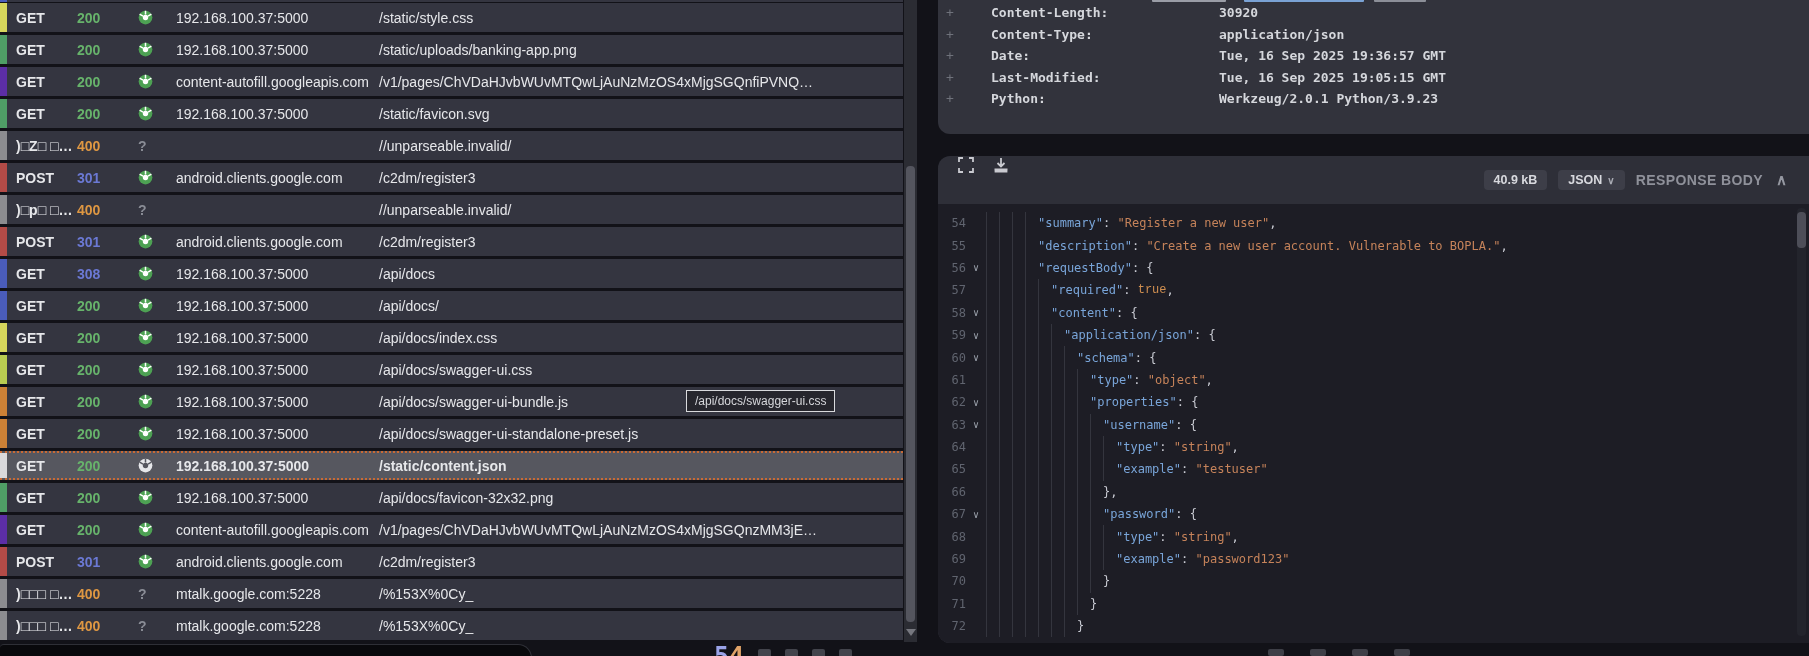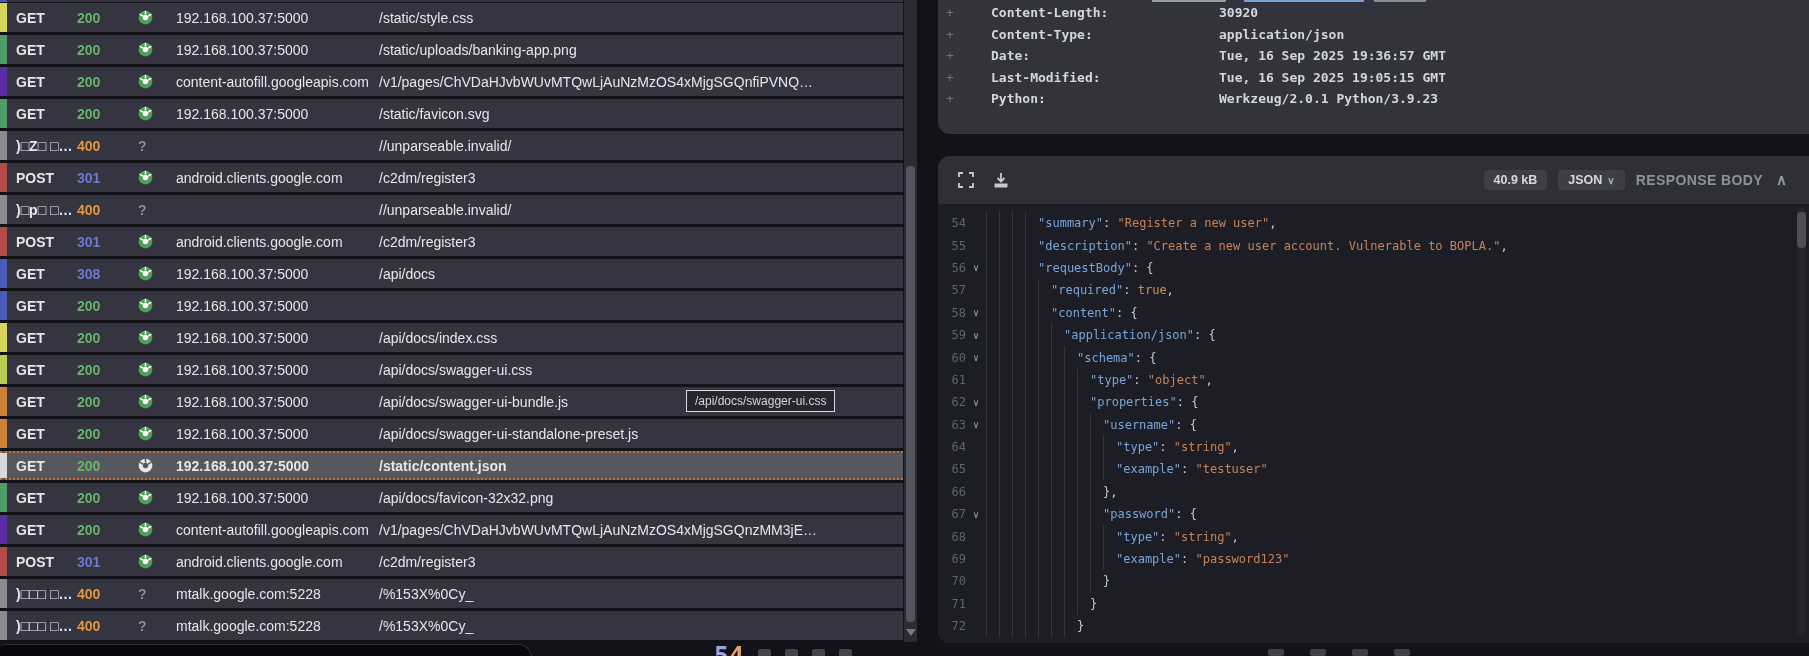--- a/index.html
+++ b/index.html
@@ -40,40 +40,40 @@
   .frag { position:absolute; bottom:0; height:3px; border-radius:1px; }
   .hrow { display:flex; align-items:center; height:21.5px; padding-left:8px;
           font-family:"DejaVu Sans Mono", monospace; font-size:13px; font-weight:bold; color:#d5d7dc; }
   .h-plus { width:17px; color:#6f727b; font-weight:normal; flex:none; }
   .h-name { width:228px; flex:none;margin-left:28px; }
   .h-val  { flex:1; white-space:nowrap; overflow:hidden; }
 
   
   #body-card { position:absolute; left:938px; top:156px; width:871px; height:487px;
                background:#2e2f38; border-radius:12px 0 0 12px; overflow:hidden; }
-  #body-toolbar { display:flex; align-items:center; height:48px; padding:0 20px; }
+  #body-toolbar { display:flex; height:48px; padding:0 20px; }
   .tool-btn { width:18px; height:18px; margin-right:17px; flex:none; display:flex; align-items:center; }
   #toolbar-right { margin-left:auto; display:flex; align-items:center; gap:11px; }
   .chip { background:#3d3e48; border-radius:4px; padding:3px 10px; font-size:12.5px; font-weight:bold;
           color:#d8d9de; white-space:nowrap; }
   .chip .sel-arrow { font-size:10px; color:#a9abb3; margin-left:5px; }
   #rb-title { color:#8f919a; font-size:14px; font-weight:bold; letter-spacing:0.4px; }
   #rb-collapse { color:#9598a1; font-size:15px; font-weight:bold; padding:0 2px; }
 
   #code-area { position:absolute; left:0; top:48px; width:871px; height:439px;
                background:#1d1d25; border-radius:0 0 0 12px; padding-top:8px;
                font-family:"DejaVu Sans Mono", monospace; font-size:12px; overflow:hidden; }
   .cline { display:flex; align-items:center; height:22.4px; white-space:pre; }
   .lnum { width:28px; flex:none; text-align:right; color:#60646f; }
   .fold { width:20px; flex:none; text-align:center; color:#9aa0aa; font-size:10px; }
   .g { display:inline-block; width:13px; height:22.4px; border-left:1px solid #34353e; flex:none; }
   .tk-k { color:#79a5d9; }
   .tk-p { color:#c9cbd3; }
   .tk-s { color:#c6835a; }
-  .tk-b { color:#cf8e50; }
+  .tk-b { color:#cf8e50;font-family:Liberation Mono, monospace; }
 
   #code-scroll-track { position:absolute; right:3px; top:52px; width:9px; height:428px; background:#23242c; border-radius:4px; }
   #code-scroll-thumb { position:absolute; right:3px; top:56px; width:9px; height:36px; background:#4d4e58; border-radius:4px; }
 
   
   #bottom-black-box { position:absolute; left:0; top:644px; width:532px; height:14px;
                       background:#09090c; border-top:1px solid #2e2f36; border-right:1px solid #2e2f36;
                       border-radius:4px 14px 0 0; }
   #bottom-overlay { position:absolute; left:714px; top:641px; display:flex; align-items:flex-start; gap:14px;
                     font-family:"DejaVu Sans Mono", monospace; font-size:25px; font-weight:bold; }
@@ -216,20 +216,21 @@
           <span class="c-method">GET</span>
           <span class="c-status" style="color: rgb(103, 179, 107);">200</span>
           <span class="c-icon">
             <svg width="15" height="15" viewBox="0 0 24 24">
               <circle cx="12" cy="12" r="11" fill="#4da153"></circle>
               <circle cx="12" cy="12" r="4.3" fill="#ffffff"></circle>
               <path stroke="#ffffff" stroke-width="2.4" fill="none" d="M12 1v6.3M2.6 6.6l5.4 3.1M21.4 6.6l-5.4 3.1"></path>
             </svg>
           </span>
           <span class="c-host">192.168.100.37:5000</span>
+          <span class="c-path">/api/docs/</span>
         </div>
         <div class="trow">
           <span class="stripe" style="background: rgb(214, 214, 92);"></span>
           <span class="c-method">GET</span>
           <span class="c-status" style="color: rgb(103, 179, 107);">200</span>
           <span class="c-icon">
             <svg width="15" height="15" viewBox="0 0 24 24">
               <circle cx="12" cy="12" r="11" fill="#4da153"></circle>
               <circle cx="12" cy="12" r="4.3" fill="#ffffff"></circle>
               <path stroke="#ffffff" stroke-width="2.4" fill="none" d="M12 1v6.3M2.6 6.6l5.4 3.1M21.4 6.6l-5.4 3.1"></path>

